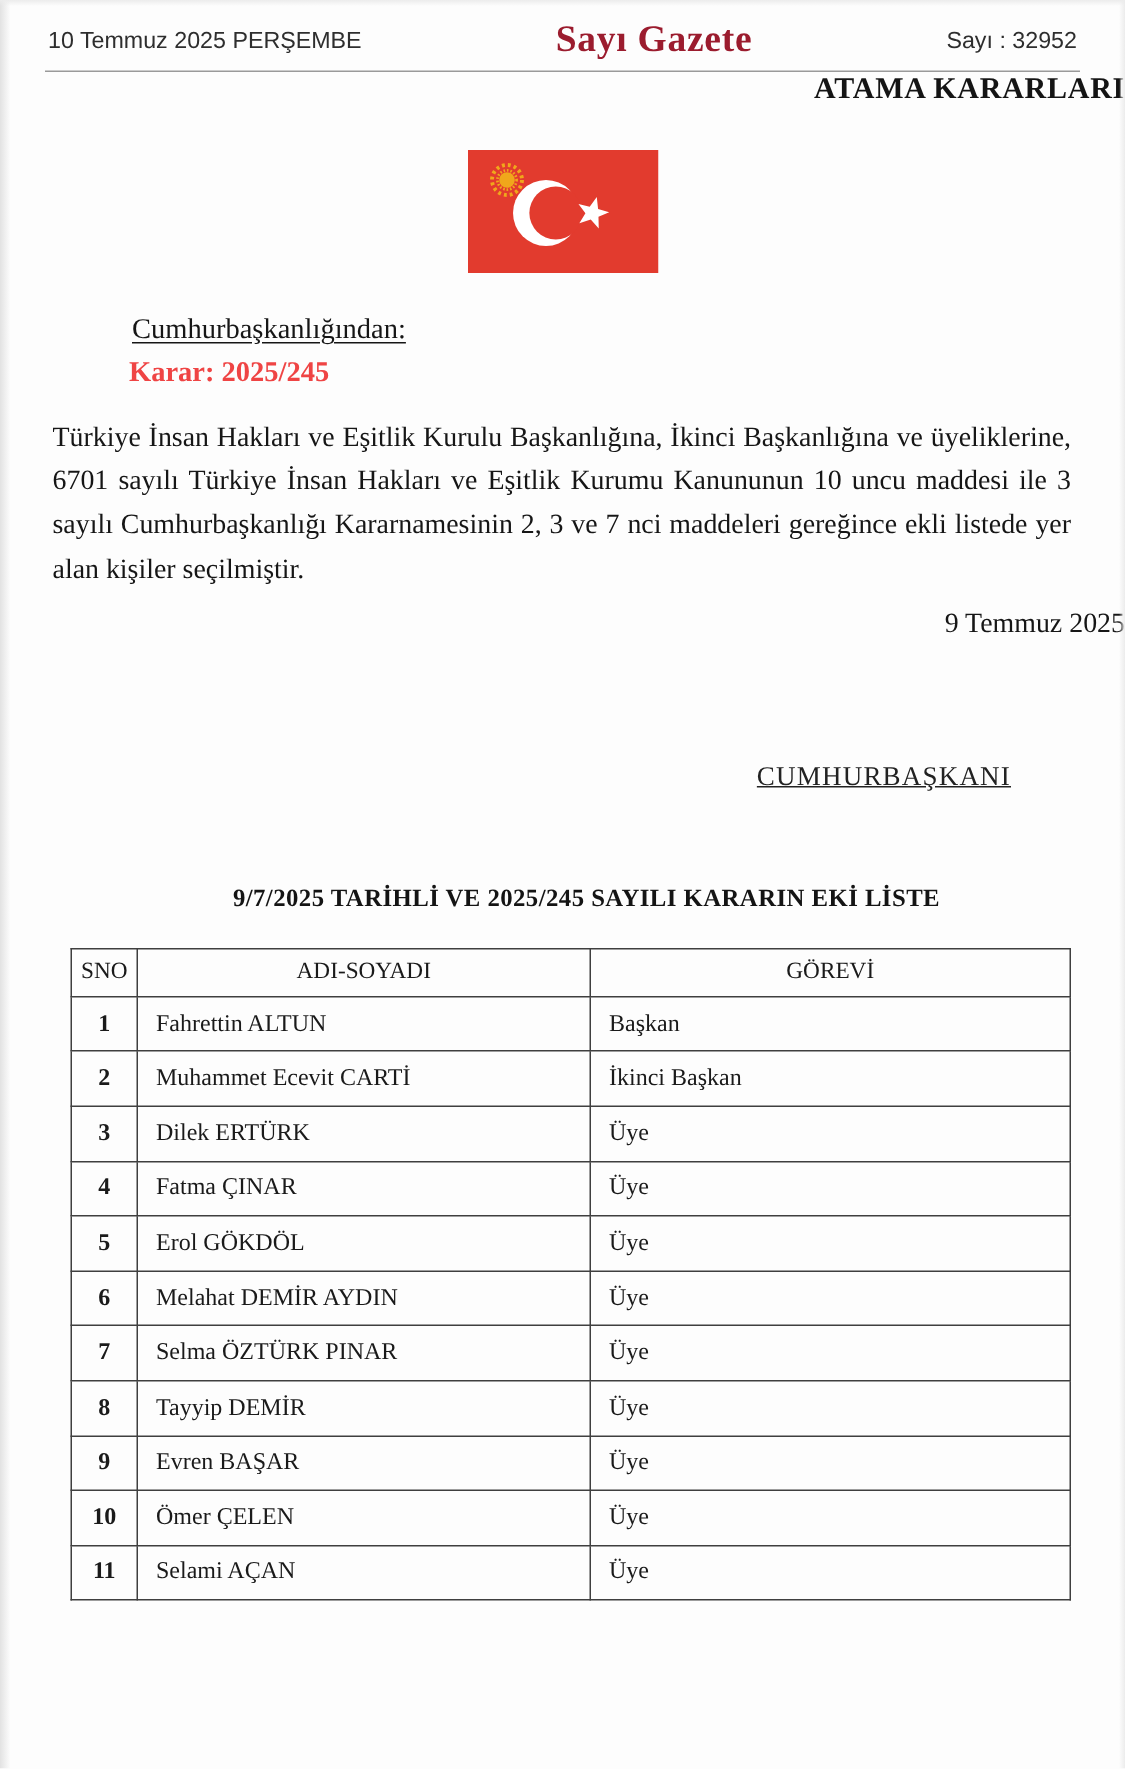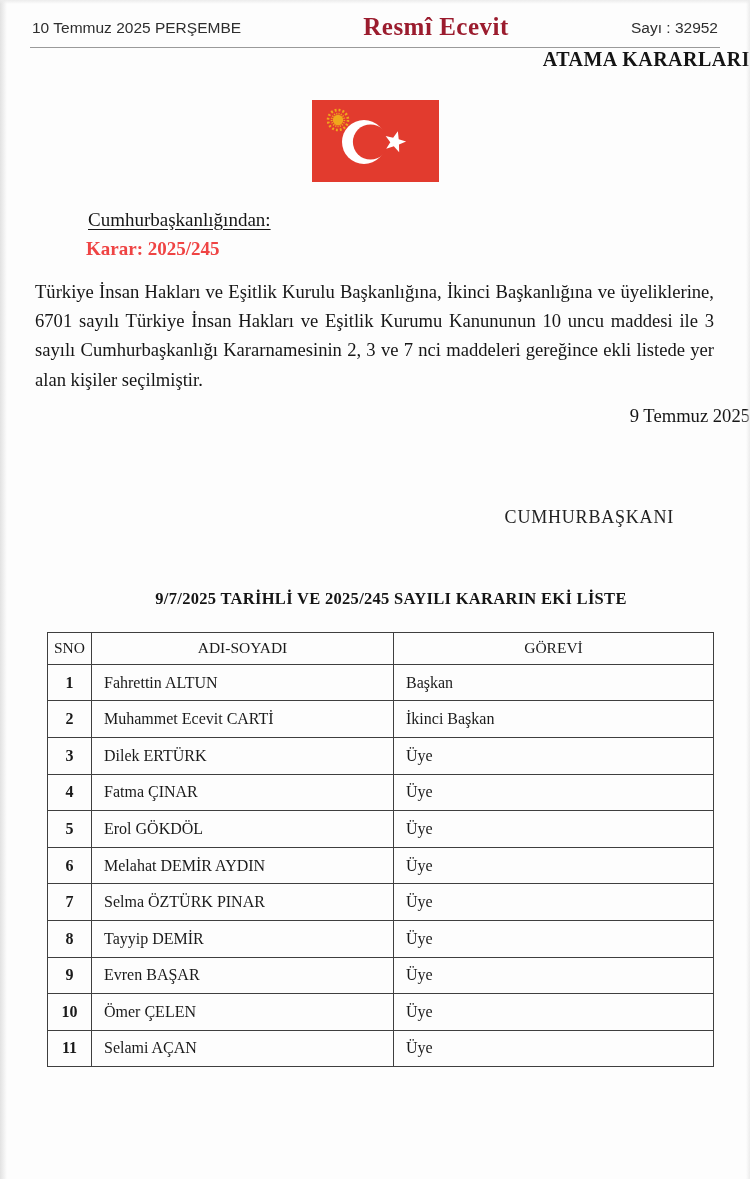--- a/index.html
+++ b/index.html
@@ -52,21 +52,21 @@
   .decree-number{margin:7px 0 0 86px;font-size:19px;font-weight:bold;color:#ef4444;}
   .decree-body{
     margin:17px 36px 0 35px;font-size:18.6px;line-height:1.57;
     text-align:justify;color:#161616;
   }
   .decree-date{text-align:right;font-size:18.6px;margin-top:11px;color:#161616;}
 
   
   .signature{margin:80px 76px 0 auto;width:fit-content;text-align:center;}
   .signature-name{font-weight:bold;font-size:18.6px;color:#141414;white-space:nowrap;}
-  .signature-title{font-size:18px;margin-top:13px;letter-spacing:0.8px;color:#222;}
+  .signature-title{font-size:18px;margin-top:13px;letter-spacing:0.8px;color:#222;text-decoration:underline;}
 
   
   .annex-title{text-align:center;font-weight:bold;font-size:16.5px;
     margin-top:61px;letter-spacing:0.3px;color:#141414;padding-left:32px;}
 
   table.annex{
     border-collapse:collapse;
     margin:23px 0 0 47px;
     width:666px;
     table-layout:fixed;
@@ -86,21 +86,21 @@
 </style>
 </head>
 <body>
 
 <div class="edge-left"></div>
 <div class="edge-top"></div>
 <div class="edge-right"></div>
 
 <div class="masthead">
   <span class="masthead-date">10 Temmuz 2025 PERŞEMBE</span>
-  <span class="masthead-title">Resmî Ecevit</span>
+  <span class="masthead-title">Sayı Gazete</span>
   <span class="masthead-issue">Sayı : 32952</span>
 </div>
 <div class="masthead-rule"></div>
 
 <div class="section-title">ATAMA KARARLARI</div>
 
 <div class="flag-wrap">
   <svg width="127" height="82" viewBox="0 0 127 82">
     <rect x="0" y="0" width="127" height="82" fill="#e23b2e"></rect>
 

